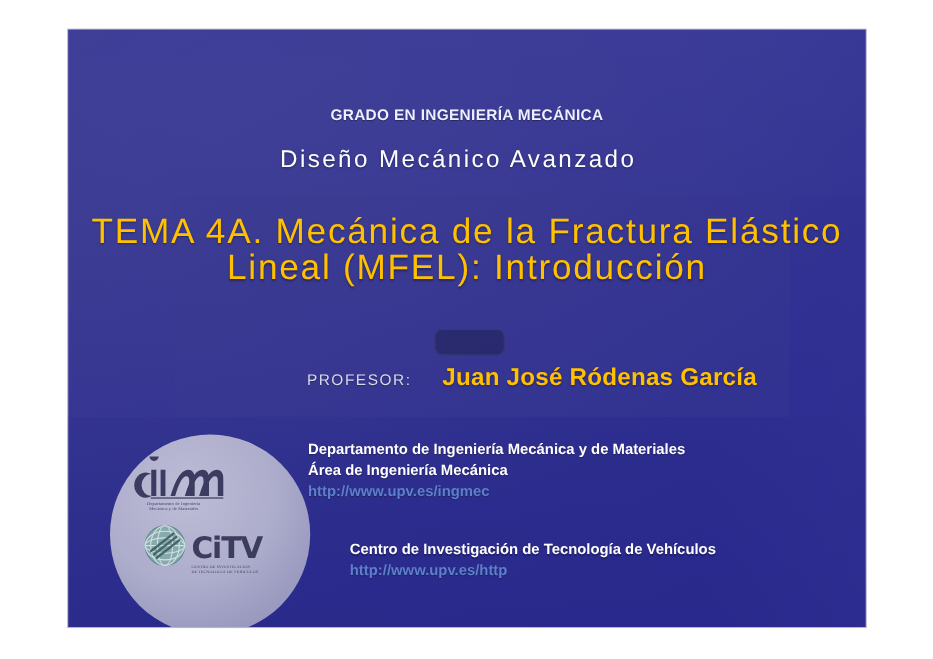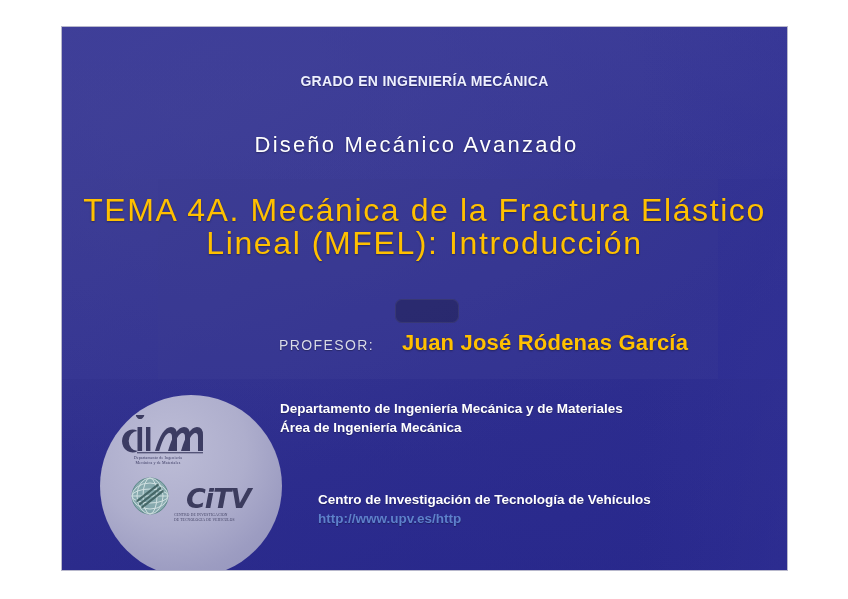--- a/index.html
+++ b/index.html
@@ -95,47 +95,46 @@
   
   #logo-citv {
     position: absolute;
     left: 68px;
     top: 448px;
     width: 118px;
     height: 62px;
   }
   #logo-citv .citv-word {
     position: absolute;
-    left: 56px;
+    left: 44px;
     top: 8px;
     font-size: 27px;
     font-weight: bold;
     letter-spacing: -1.0px;
     color: #3c3c5e;
     font-family: "DejaVu Sans", sans-serif;
-    font-style: italic;
   }
   #logo-citv .citv-caption {
     position: absolute;
     left: 44px;
     top: 38px;
     width: 74px;
     font-size: 3.6px;
     line-height: 4.6px;
     color: #3e3e60;
     letter-spacing: 0.2px;
     white-space: pre-line;
     font-family: "Liberation Serif", serif;
   }
 
   
   #degree-line {
     position: absolute;
     left: 0; right: 0;
-    top: 46px;
+    top: 69px;
     text-align: center;
     font-size: 14px;
     font-weight: bold;
     color: #eef0ff;
     letter-spacing: 0.3px;
     text-shadow: 0 1px 1px rgba(0,0,0,0.35);
   }
 
   #course-line {
     position: absolute;
@@ -289,20 +288,21 @@
     <div id="pill-artifact"></div>
 
     <div id="professor-row">
       <span id="professor-label">PROFESOR:</span>
       <span id="professor-name">Juan José Ródenas García</span>
     </div>
 
     <div id="dept-block">
       <div class="strong">Departamento de Ingeniería Mecánica y de Materiales</div>
       <div class="strong">Área de Ingeniería Mecánica</div>
+      <div class="link">http://www.upv.es/ingmec</div>
     </div>
 
     <div id="citv-block">
       <div class="strong">Centro de Investigación de Tecnología de Vehículos</div>
       <div class="link">http://www.upv.es/http</div>
     </div>
 
   </div>
 </div>
 

